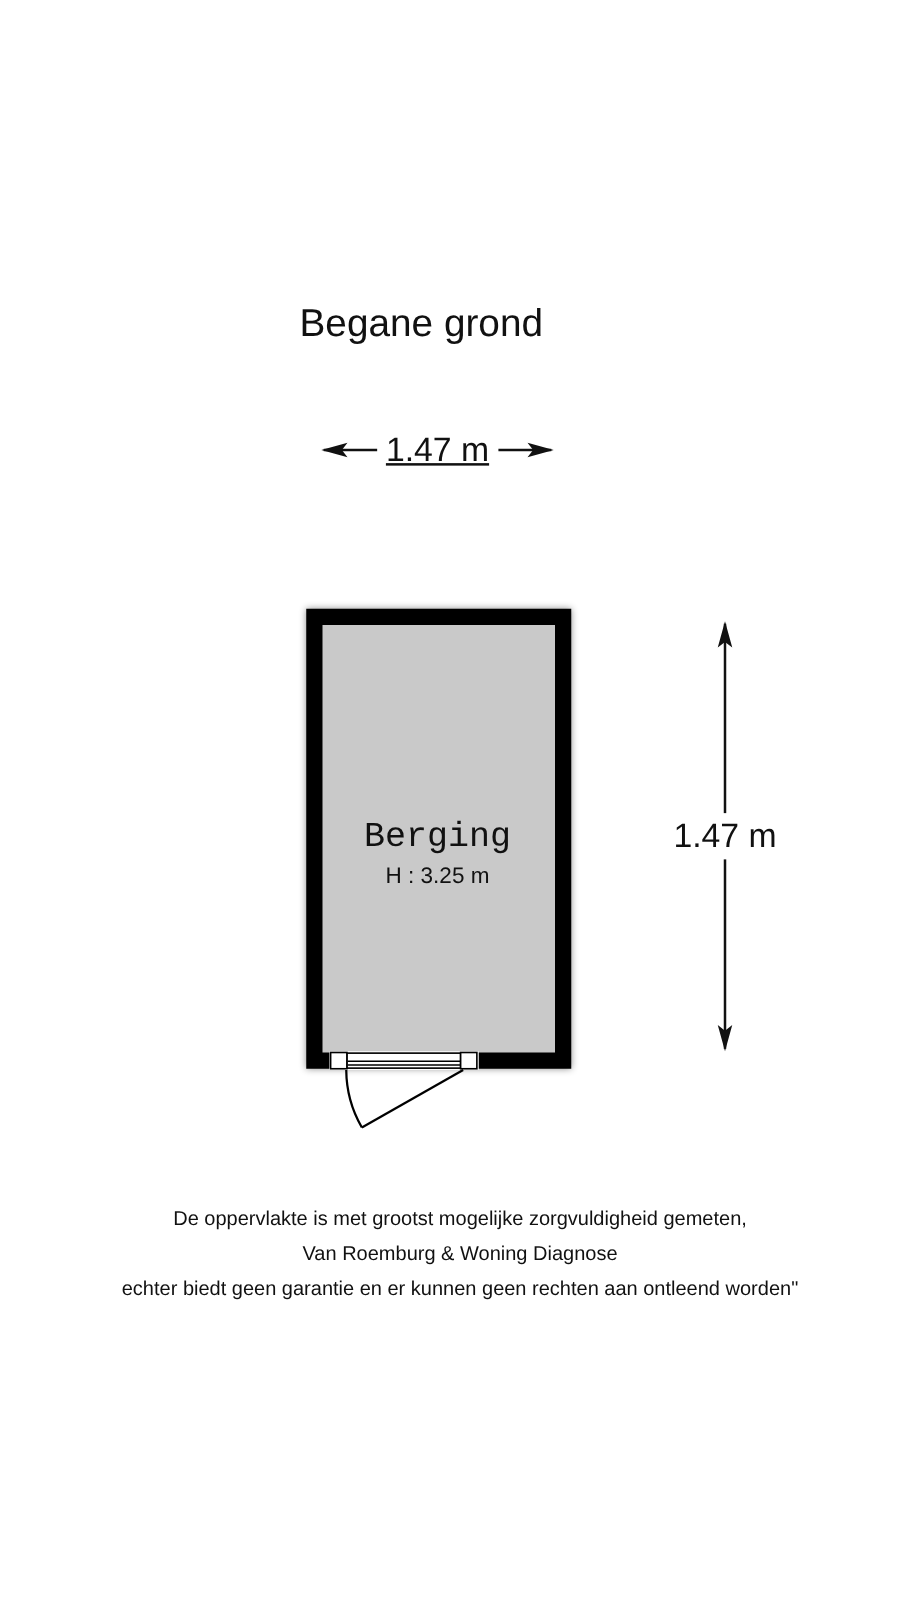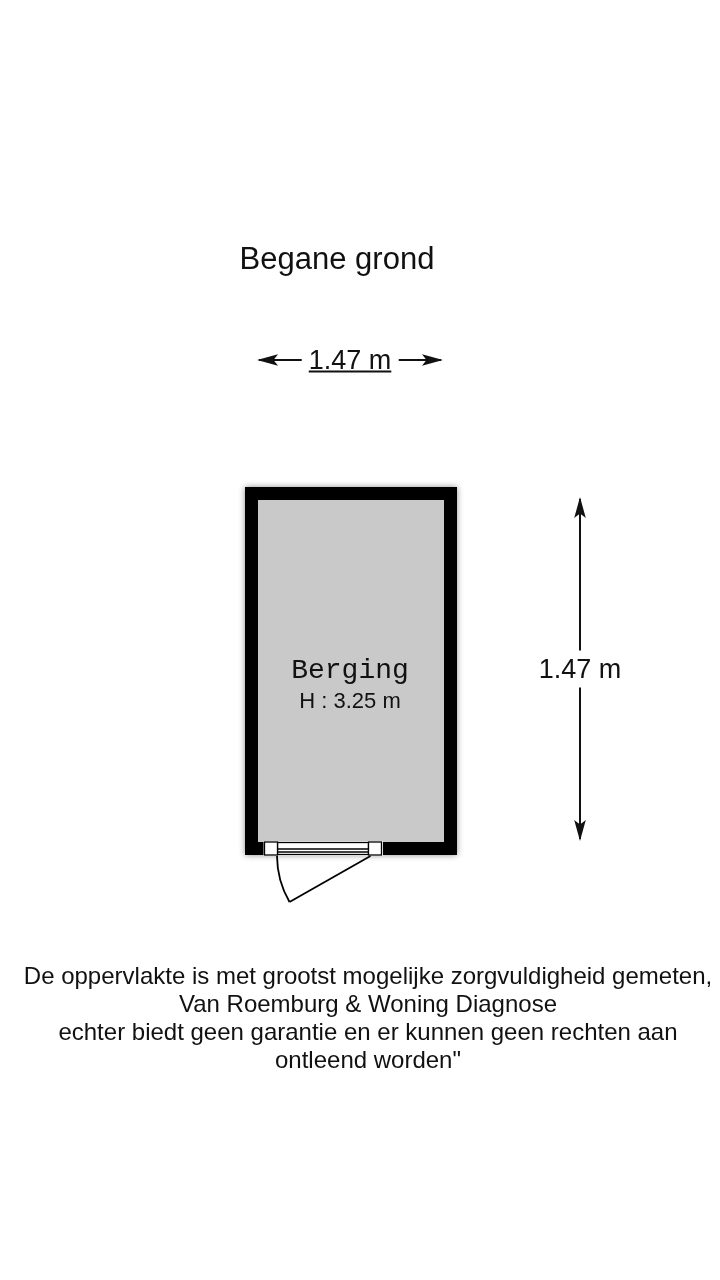--- a/index.html
+++ b/index.html
@@ -36,26 +36,26 @@
     padding:1px 7px;color:var(--text-color);
   }
   .dim-label.vertical{padding:3px 4px;}
 
   .room-name{
     position:absolute;left:350px;top:670px;transform:translate(-50%,-50%);
     font-size:28px;white-space:nowrap;color:var(--text-color);font-family:Liberation Mono, monospace;
   }
   .room-height{
     position:absolute;left:350px;top:701px;transform:translate(-50%,-50%);
-    font-size:22px;white-space:nowrap;color:var(--text-color);
+    font-size:18px;white-space:nowrap;color:var(--text-color);
   }
 
   .footer{
     position:absolute;left:0;top:962px;width:720px;text-align:center;
-    font-size:24px;line-height:28px;color:var(--text-color);padding-left:16px;
+    font-size:16px;line-height:28px;color:var(--text-color);padding-left:16px;
   }
 </style>
 </head>
 <body>
 
 <div class="canvas">
 
   <div class="page-title">Begane grond</div>
 
   <svg class="plan" viewBox="0 0 720 1280">

